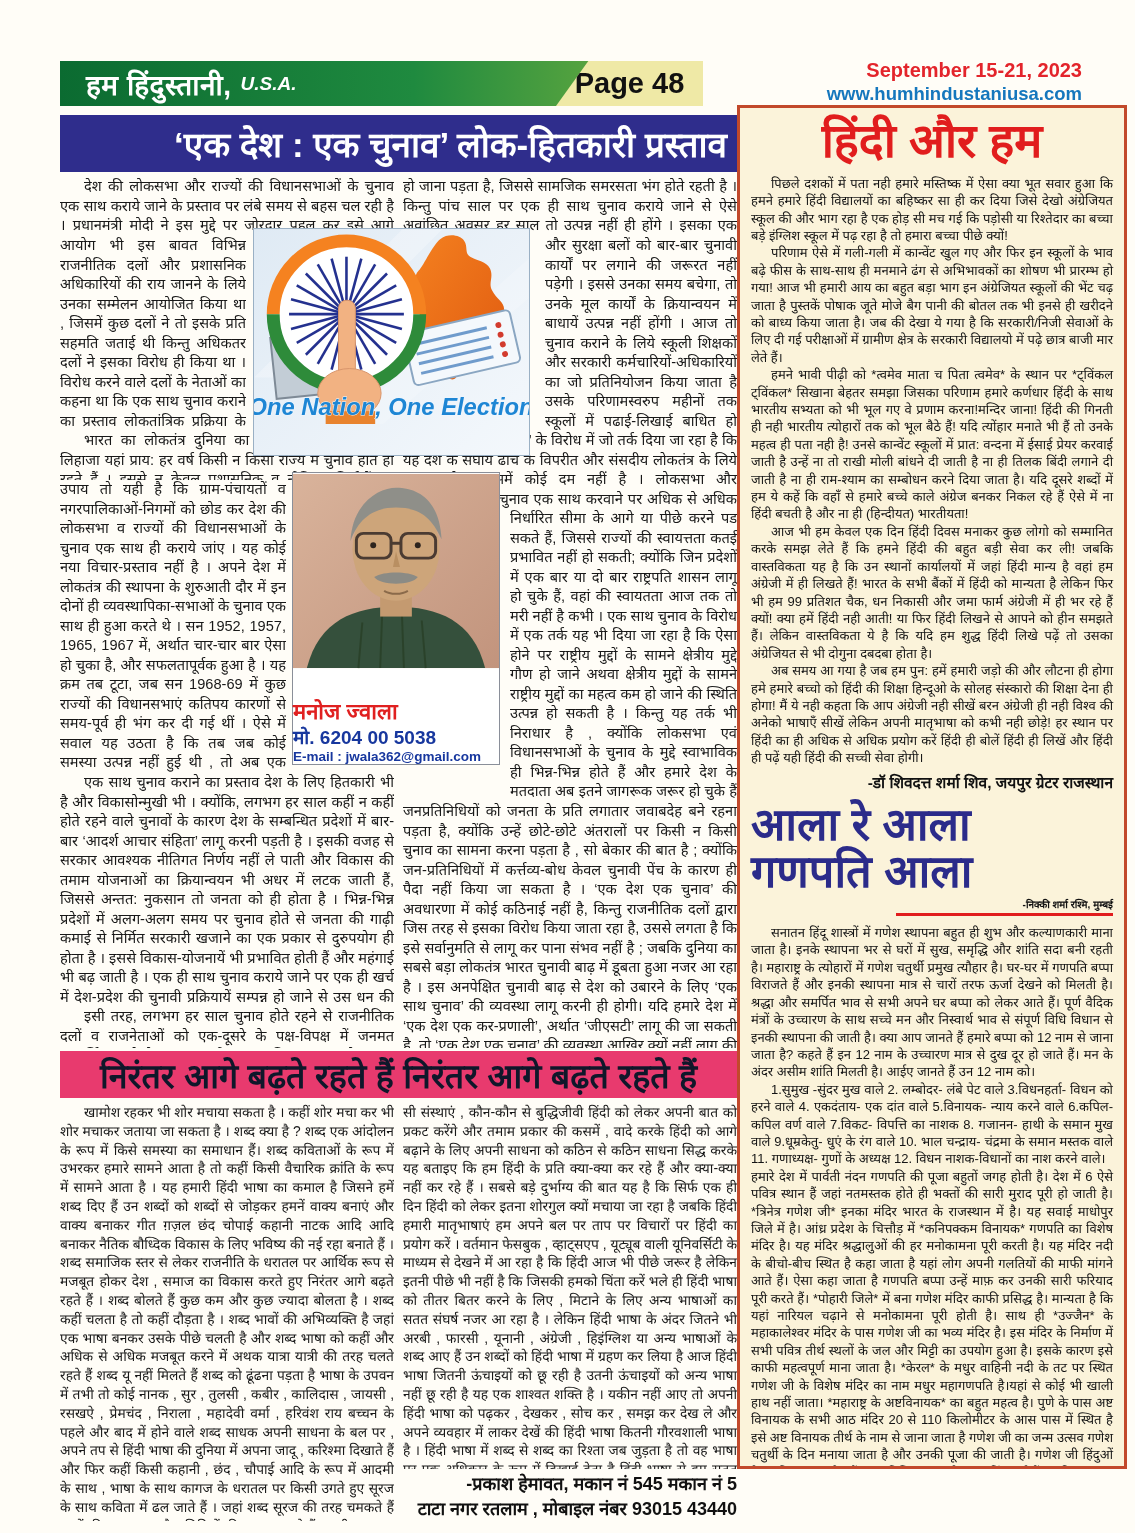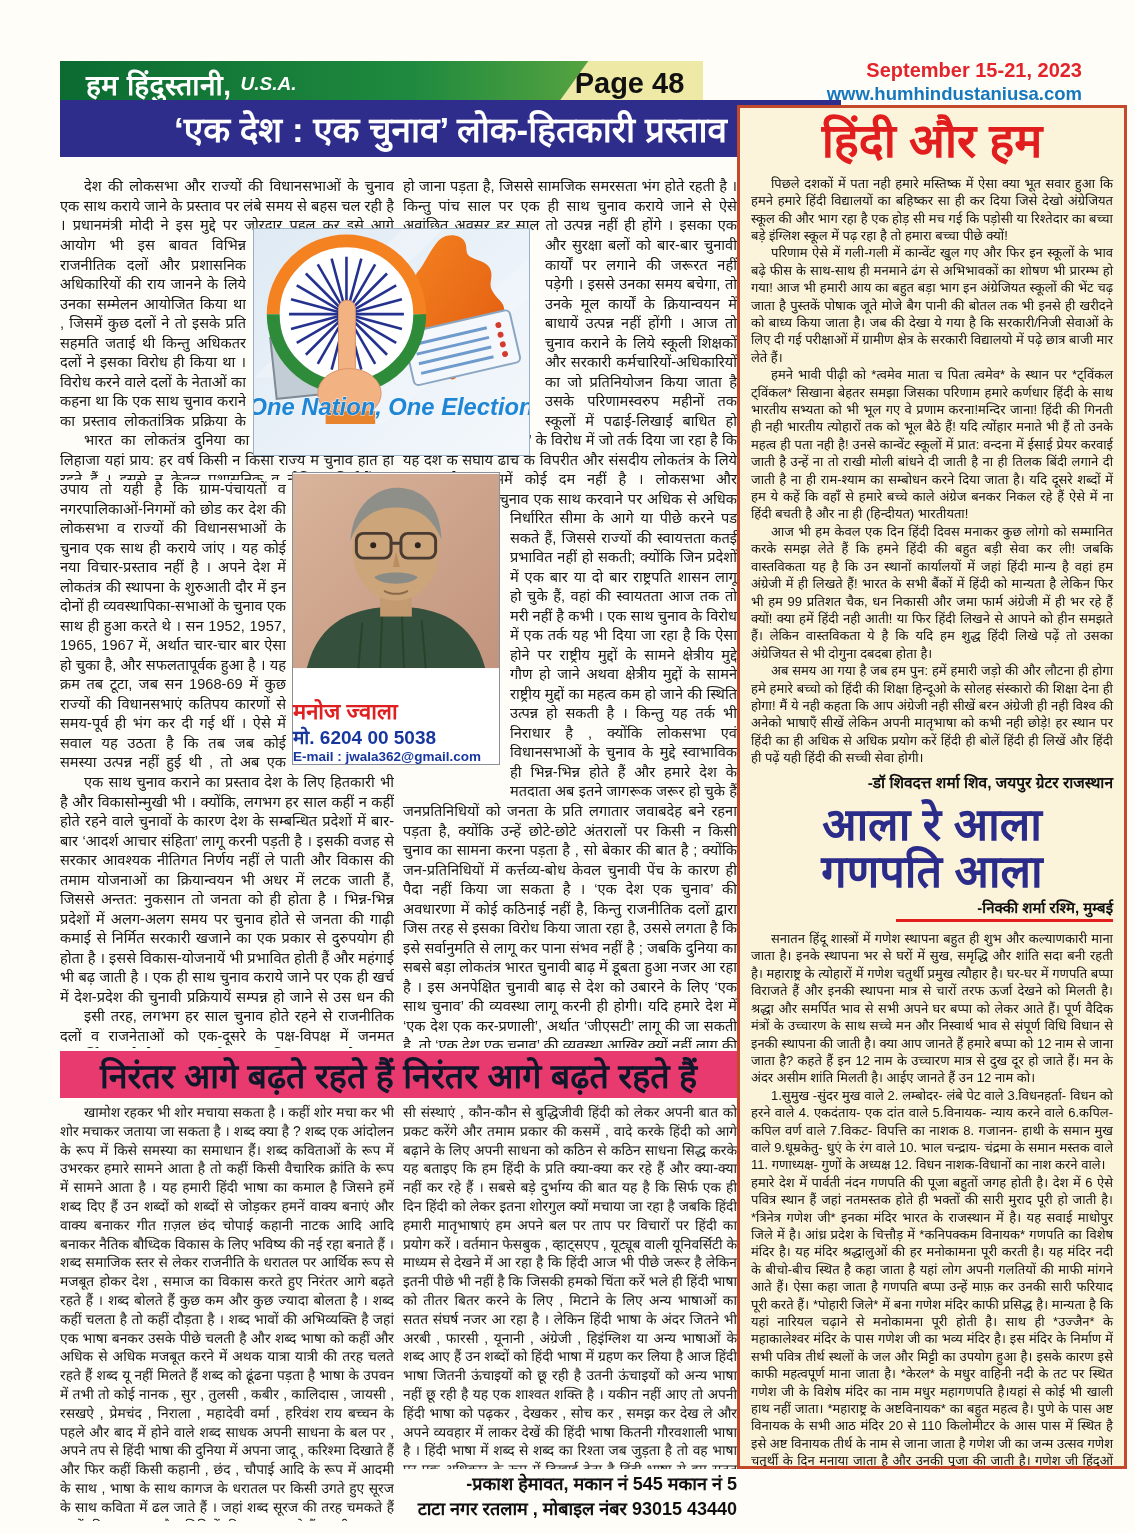--- a/index.html
+++ b/index.html
@@ -12,21 +12,21 @@
   .masthead-title{color:#fff;font-weight:700;font-size:28px;letter-spacing:.5px;margin-left:10px;}
   .masthead-usa{color:#fff;font-weight:700;font-style:italic;font-size:19px;margin-left:9px;}
   .page-badge{position:absolute;left:556px;top:61px;width:147px;height:45px;background:#efe9a6;
     clip-path:polygon(22% 0,100% 0,100% 100%,0 100%);
     display:flex;align-items:center;justify-content:center;}
   .page-badge-text{font-weight:700;font-size:29px;color:#111;}
   .header-meta{position:absolute;right:53px;top:59px;text-align:right;line-height:1.18;}
   .header-date{color:#e3242b;font-weight:700;font-size:20px;}
   .header-url{color:#1577bd;font-weight:700;font-size:18.5px;}
   
-  .headline-banner{position:absolute;left:60px;top:100px;width:781px;height:57px;background:#2f2d8c;
+  .headline-banner{position:absolute;left:60px;top:115px;width:781px;height:57px;background:#2f2d8c;
     display:flex;align-items:center;justify-content:center;}
   .headline-text{color:#fff;font-size:35px;font-weight:700;white-space:nowrap;}
   
   .article-body{position:absolute;left:60px;top:177px;width:677px;height:871px;overflow:hidden;
     font-size:14.6px;line-height:19.5px;text-align:justify;color:#181818;}
   .mcol{position:absolute;top:0;}
   .mcol1{left:0;width:334px;}
   .mcol2{left:343px;width:334px;}
   .blk{margin:0;overflow:hidden;}
   .ind{text-indent:24px;}
@@ -45,22 +45,22 @@
   .portrait-name{color:#e02020;font-size:22px;font-weight:700;}
   .portrait-phone{color:#17379e;font-size:19px;font-weight:700;}
   .portrait-email{color:#17379e;font-size:13.5px;font-weight:700;}
   
   .right-box{position:absolute;left:737px;top:105px;width:390px;height:1364px;box-sizing:border-box;
     border:3px solid #c2492b;background:#fbf3da;padding:6px 11px;overflow:hidden;}
   .hindi-title{color:#e11d1d;font-size:47px;font-weight:700;text-align:center;line-height:1.08;margin:2px 0 8px;}
   .rp{font-size:13px;line-height:17.4px;text-align:justify;margin:0;color:#141414;}
   .rp.rind{text-indent:20px;}
   .r-byline{font-weight:700;font-size:15.5px;text-align:right;margin:4px 0 8px;color:#111;}
-  .ganpati-title{color:#2b2b8a;font-size:45px;font-weight:700;text-align:center;line-height:1.05;margin:4px 0 2px;}
-  .g-byline{font-weight:700;font-size:15px;text-align:right;margin:2px 0 2px;color:#111;}
+  .ganpati-title{color:#2b2b8a;font-size:45px;font-weight:700;text-align:left;line-height:1.05;margin:4px 0 2px;}
+  .g-byline{font-weight:700;font-size:10px;text-align:right;margin:2px 0 2px;color:#111;}
   .red-rule{height:3px;background:#e11d1d;width:60%;margin:0 0 8px auto;}
   
   .pink-banner{position:absolute;left:60px;top:1051px;width:677px;height:47px;background:#e83a6e;
     display:flex;align-items:center;justify-content:center;}
   .pink-banner-text{color:#0f172a;font-size:34px;font-weight:700;white-space:nowrap;}
   .bottom-article{position:absolute;left:60px;top:1104px;width:677px;height:417px;
     font-size:13.8px;line-height:18.8px;text-align:justify;color:#181818;}
   .bcol{position:absolute;top:0;width:334px;height:417px;overflow:hidden;}
   .bcol1{left:0;}
   .bcol2{left:343px;display:flex;flex-direction:column;}

